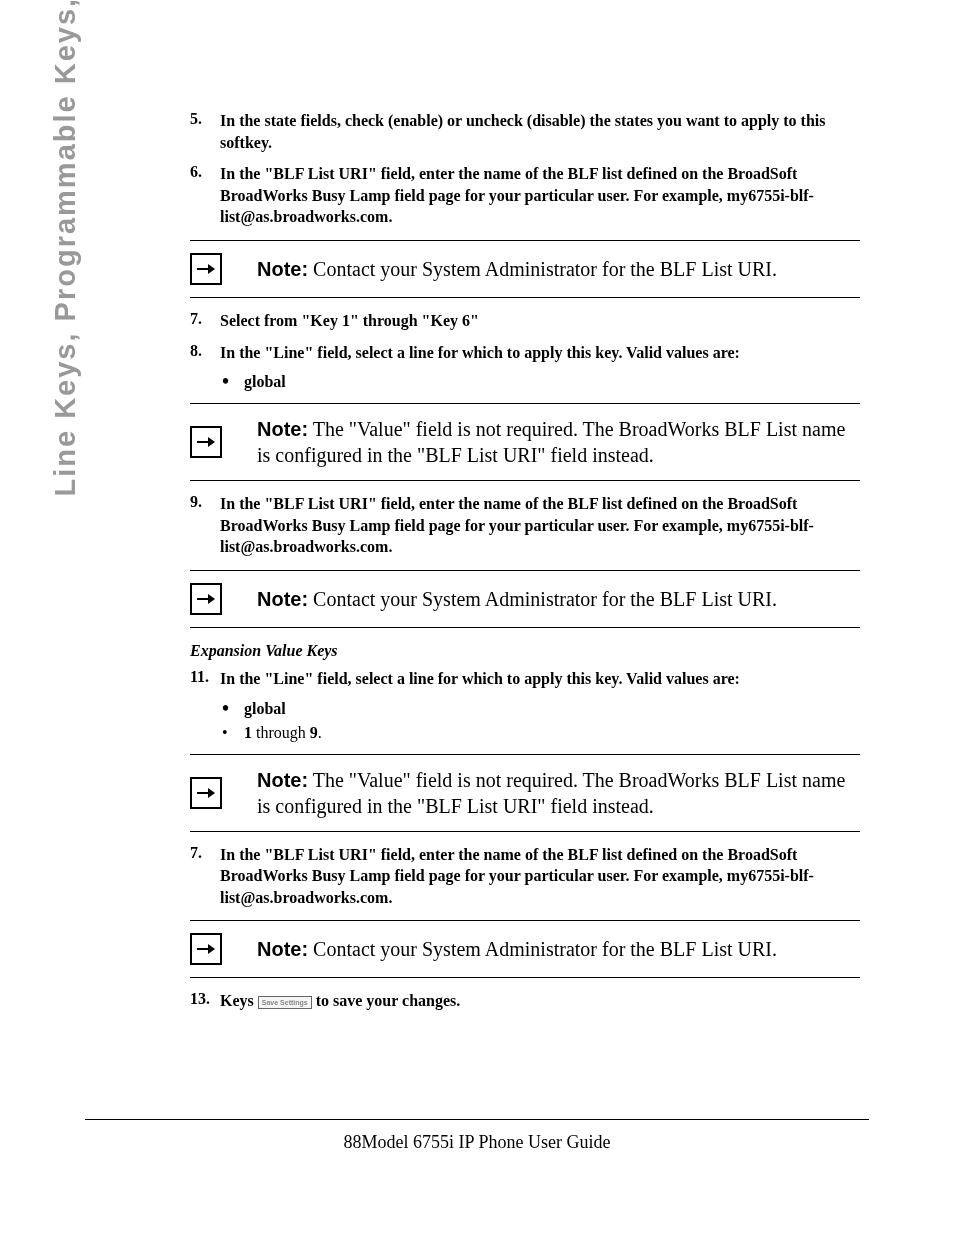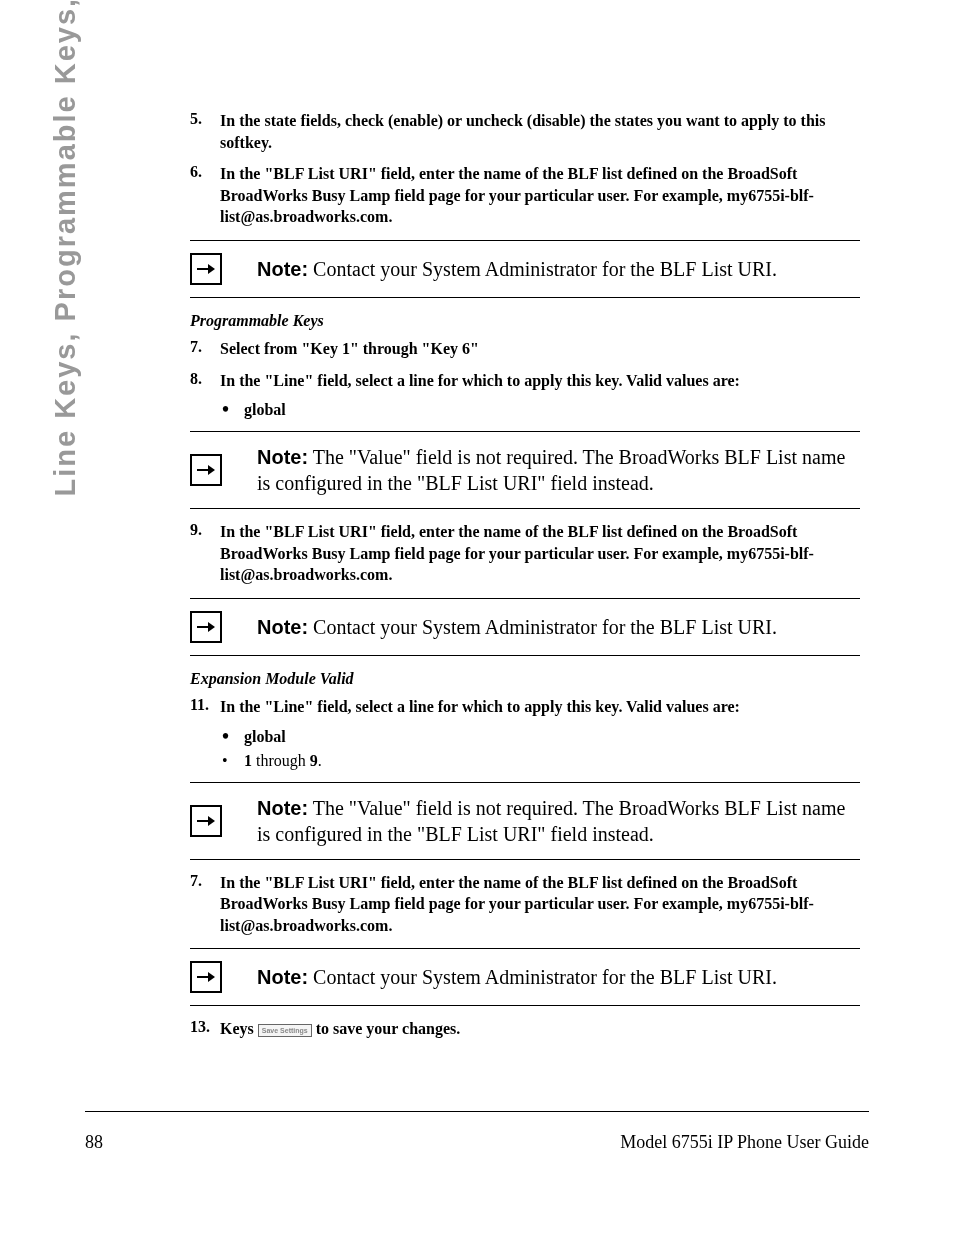--- a/index.html
+++ b/index.html
@@ -103,22 +103,22 @@
       line-height: 0.8;
       font-weight: bold;
     }
     .footer {
       position: absolute;
       bottom: 82px;
       left: 85px;
       right: 85px;
       border-top: 1px solid #000;
       display: flex;
-      justify-content: space-between;
-      padding-top: 20px;
+      justify-content: center;
+      padding-top: 12px;
       font-size: 18px;
     }
     .save-btn {
       display: inline-block;
       border: 1px solid #666;
       font-size: 7px;
       padding: 1px 3px;
       background: #f5f5f5;
       color: #888;
       font-family: Arial, sans-serif;
@@ -149,21 +149,20 @@
         <svg width="18" height="12" viewBox="0 0 18 12">
             <line x1="0" y1="6" x2="13" y2="6" stroke="#000" stroke-width="2"></line>
             <polygon points="18,6 11,1 11,11" fill="#000"></polygon>
           </svg>
       </div>
       <div class="note-text"><span class="note-label">Note:</span><span> Contact your System Administrator for the BLF List URI.</span></div>
     </div>
     <hr class="hr">
   </div>
 
-  <div class="subheading">Programmable Keys</div>
 
   <div class="step">
     <div class="step-num">7.</div>
     <div class="step-body"><span>Select from "</span><b>Key 1</b><span>" through "</span><b>Key 6</b><span>"</span></div>
   </div>
 
   <div class="step">
     <div class="step-num">8.</div>
     <div class="step-body"><span>In the "</span><b>Line</b><span>" field, select a line for which to apply this key. Valid values are:</span></div>
   </div>
@@ -198,21 +197,21 @@
         <svg width="18" height="12" viewBox="0 0 18 12">
             <line x1="0" y1="6" x2="13" y2="6" stroke="#000" stroke-width="2"></line>
             <polygon points="18,6 11,1 11,11" fill="#000"></polygon>
           </svg>
       </div>
       <div class="note-text"><span class="note-label">Note:</span><span> Contact your System Administrator for the BLF List URI.</span></div>
     </div>
     <hr class="hr">
   </div>
 
-  <div class="subheading">Expansion Module Valid</div>
+  <div class="subheading">Expansion Value Keys</div>
 
 
   <div class="step">
     <div class="step-num">11.</div>
     <div class="step-body"><span>In the "</span><b>Line</b><span>" field, select a line for which to apply this key. Valid values are:</span></div>
   </div>
 
   <ul class="bullet-list">
     <li class="big"><b>global</b></li>
     <li><b>1</b><span> through </span><b>9</b><span>.</span></li>

